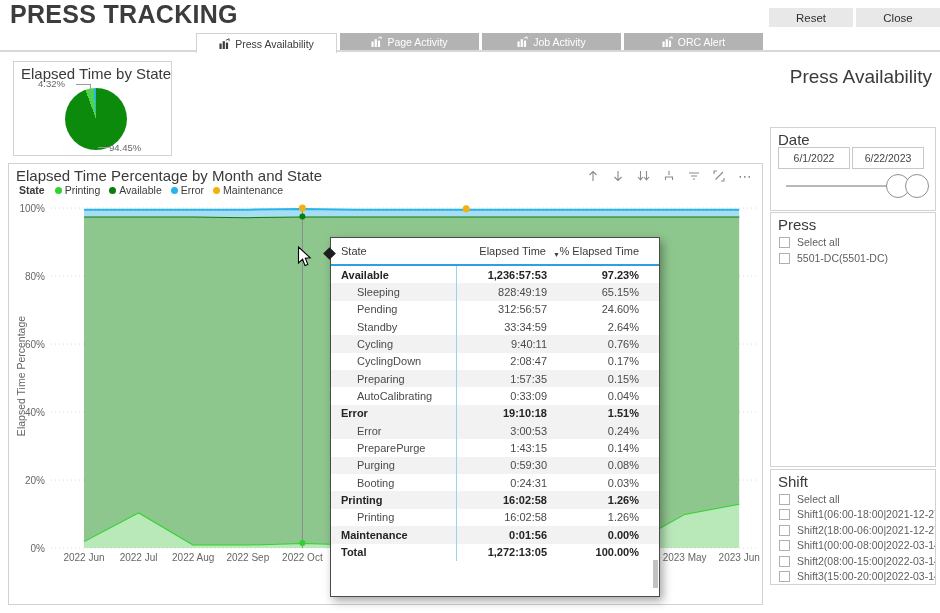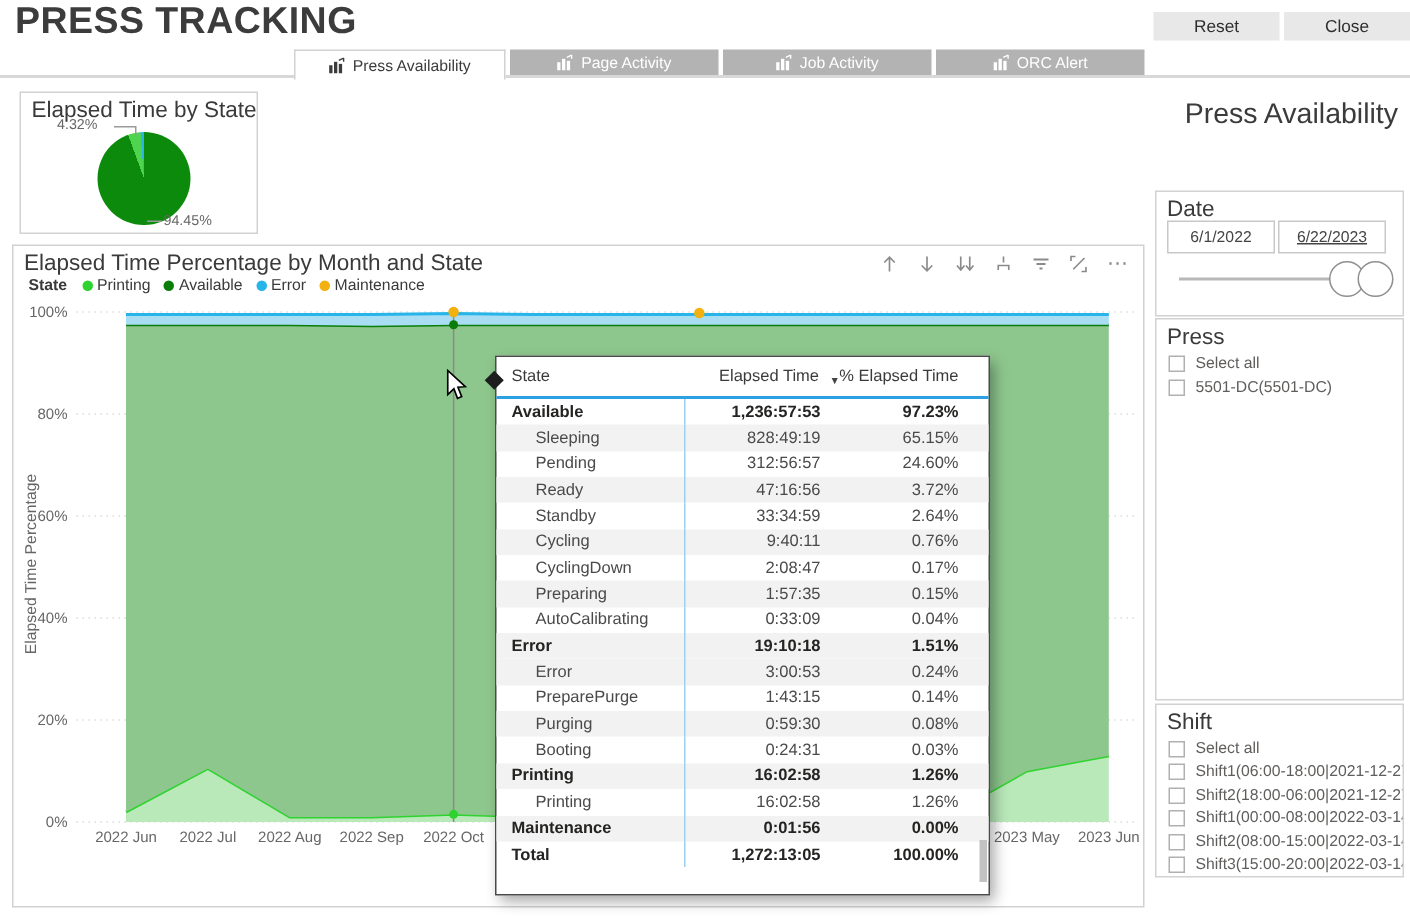--- a/index.html
+++ b/index.html
@@ -68,21 +68,21 @@
   .tt-row.indent .tt-name{padding-left:26px;}
   .tt-et{width:90px;border-left:1px solid #9dd0f0;display:flex;align-items:center;justify-content:flex-end;}
   .tt-pct{flex:1;display:flex;align-items:center;justify-content:flex-end;padding-right:20px;}
   #tt-scroll{position:absolute;right:1px;top:322px;width:5px;height:28px;background:#c2c2c2;}
 
   
   #page-heading{left:700px;top:66px;width:232px;text-align:right;font-size:19px;color:#3b3b3b;}
   #date-panel{left:770px;top:127px;width:164px;height:82px;}
   .date-input{position:absolute;top:19px;width:70px;height:20px;border:1px solid #c8c8c8;
               font-size:10.5px;color:#444;display:flex;align-items:center;justify-content:center;}
-  #date-start{left:7px;} #date-end{left:81px;text-decoration:underline;}
+  #date-start{left:7px;} #date-end{left:81px;}
   #slider-track{position:absolute;left:15px;top:57px;width:112px;height:2px;background:#b8b8b8;}
   .slider-handle{position:absolute;top:46px;width:22px;height:22px;border:1px solid #8f8f8f;
                  border-radius:50%;background:#fff;}
   #handle-start{left:115px;} #handle-end{left:134px;}
 
   #press-panel{left:770px;top:212px;width:164px;height:253px;}
   #shift-panel{left:770px;top:469px;width:164px;height:114px;overflow:hidden;}
   .check-list{position:absolute;left:8px;top:19px;right:2px;}
   .check-row{display:flex;align-items:flex-end;height:16px;}
   #shift-panel .check-row{height:15.5px;}
@@ -271,25 +271,20 @@
       <div class="tt-row shade indent">
         <span class="tt-name">Sleeping</span>
         <span class="tt-et">828:49:19</span>
         <span class="tt-pct">65.15%</span>
       </div>
       <div class="tt-row indent">
         <span class="tt-name">Pending</span>
         <span class="tt-et">312:56:57</span>
         <span class="tt-pct">24.60%</span>
       </div>
-      <div class="tt-row shade indent">
-        <span class="tt-name">Ready</span>
-        <span class="tt-et">47:16:56</span>
-        <span class="tt-pct">3.72%</span>
-      </div>
       <div class="tt-row indent">
         <span class="tt-name">Standby</span>
         <span class="tt-et">33:34:59</span>
         <span class="tt-pct">2.64%</span>
       </div>
       <div class="tt-row shade indent">
         <span class="tt-name">Cycling</span>
         <span class="tt-et">9:40:11</span>
         <span class="tt-pct">0.76%</span>
       </div>

